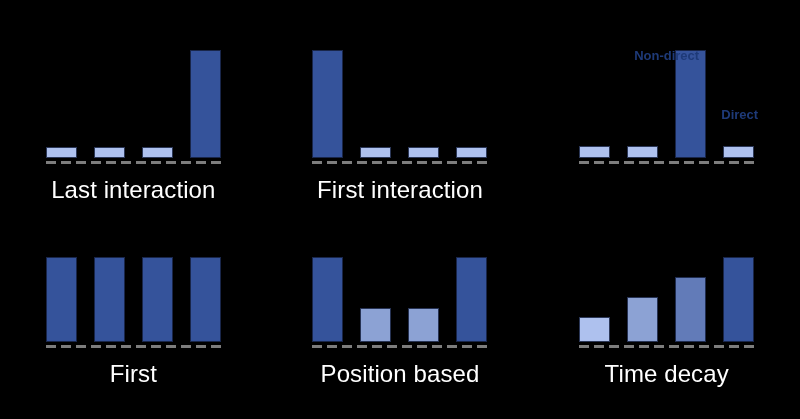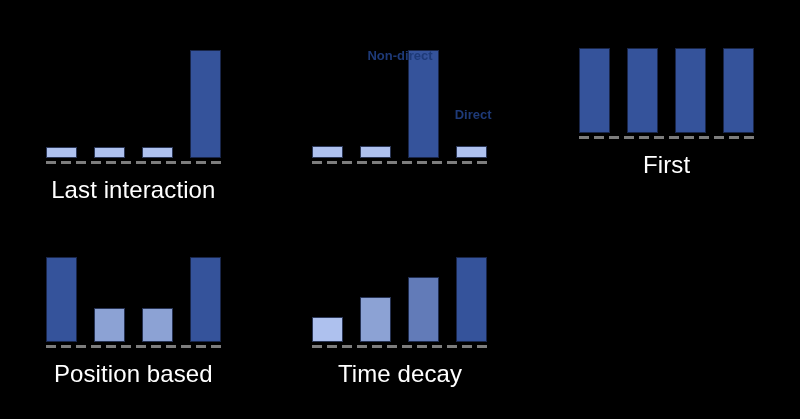--- a/index.html
+++ b/index.html
@@ -85,20 +85,30 @@
     <div class="plot row-top">
       <div class="bar" style="height: 11px; background: rgb(174, 193, 238);"></div>
       <div class="bar" style="height: 11px; background: rgb(174, 193, 238);"></div>
       <div class="bar" style="height: 11px; background: rgb(174, 193, 238);"></div>
       <div class="bar" style="height: 108px; background: rgb(53, 83, 155);"></div>
     </div>
     <div class="baseline"></div>
     <div class="caption">Last interaction</div>
   </div>
 
+  <div class="panel row-top-panel">
+    <div class="plot row-top">
+      <div class="bar" style="height: 108px; background: rgb(53, 83, 155);"></div>
+      <div class="bar" style="height: 11px; background: rgb(174, 193, 238);"></div>
+      <div class="bar" style="height: 11px; background: rgb(174, 193, 238);"></div>
+      <div class="bar" style="height: 11px; background: rgb(174, 193, 238);"></div>
+    </div>
+    <div class="baseline"></div>
+    <div class="caption">First interaction</div>
+  </div>
 
   <div class="panel row-top-panel">
     <div class="plot row-top">
       <div class="bar" style="height: 12px; background: rgb(174, 193, 238);"></div>
       <div class="bar" style="height: 12px; background: rgb(174, 193, 238);"></div>
       <div class="bar" style="height: 108px; background: rgb(53, 83, 155);"></div>
       <div class="bar" style="height: 12px; background: rgb(174, 193, 238);"></div>
       <div class="annot annot-nondirect">Non-direct</div>
       <div class="annot annot-direct">Direct</div>
     </div>

